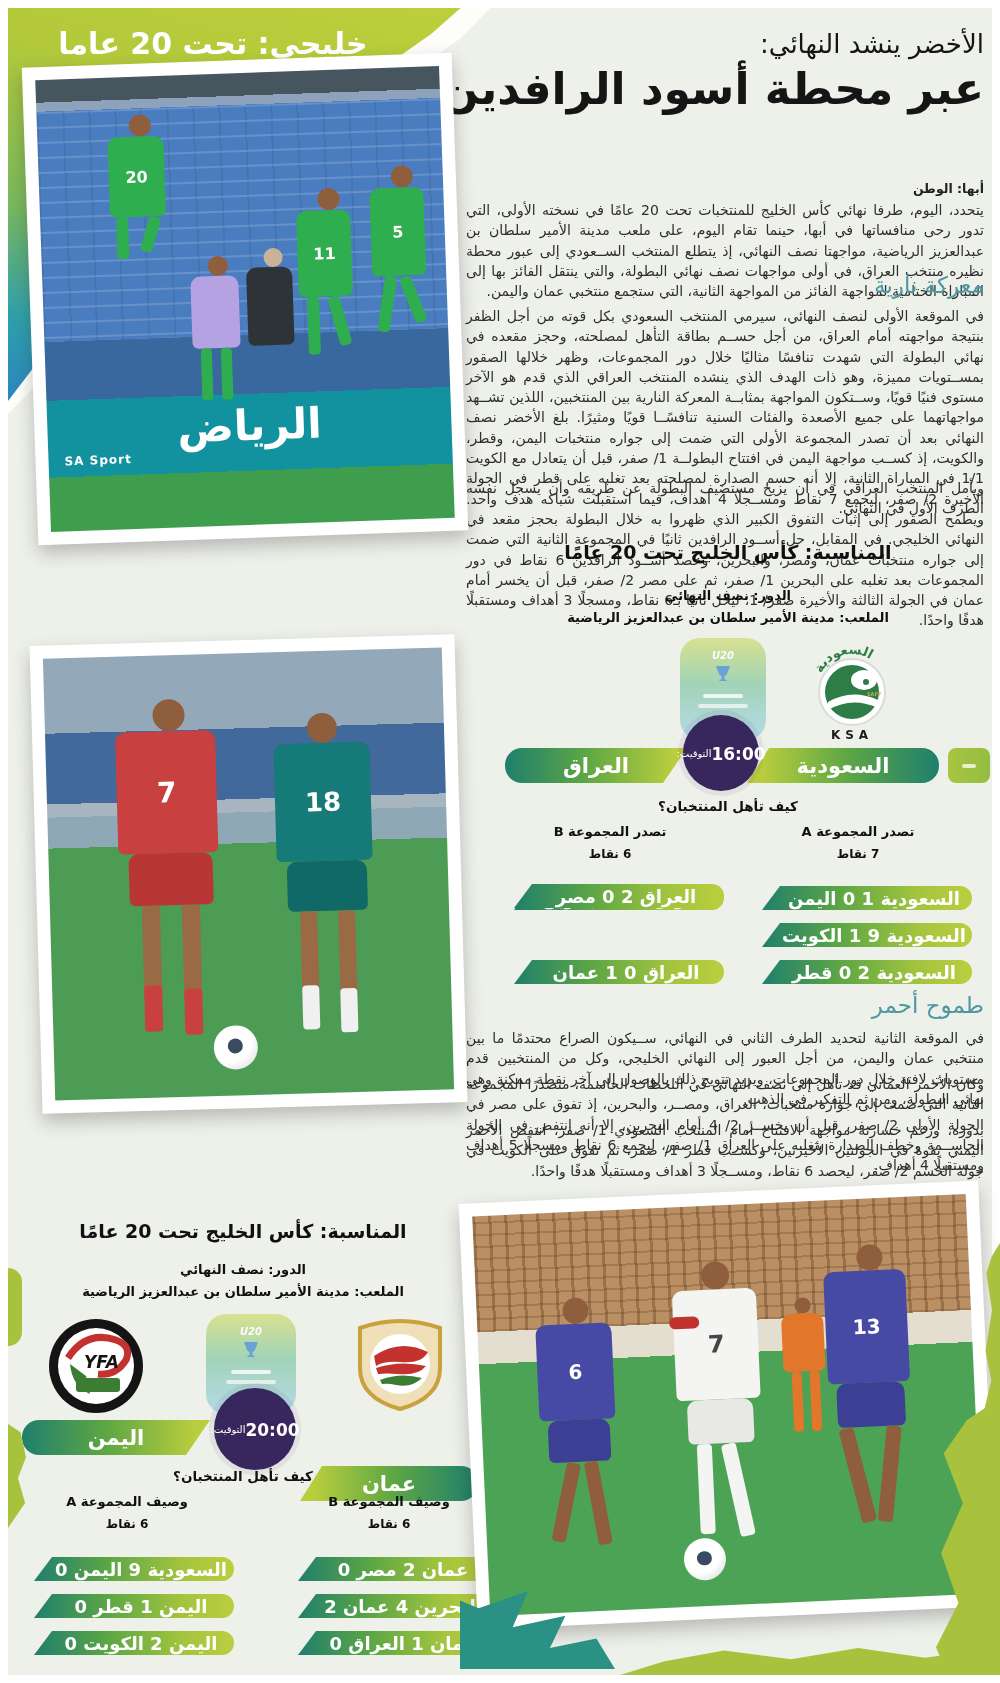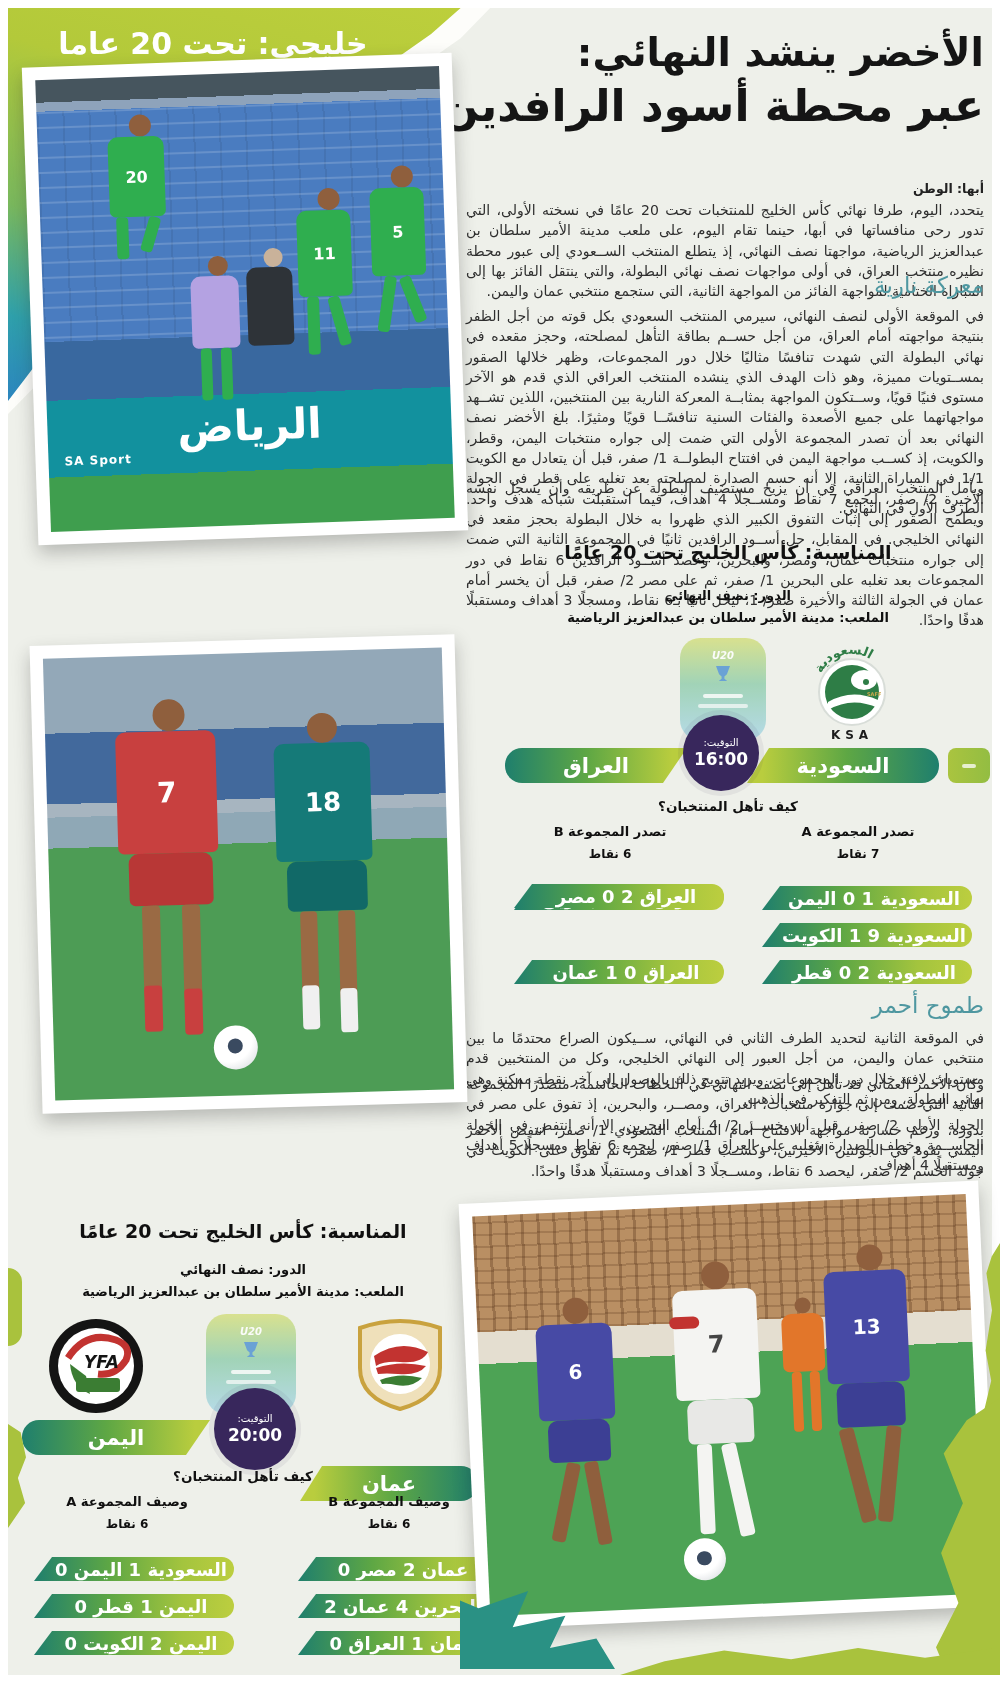--- a/index.html
+++ b/index.html
@@ -22,21 +22,21 @@
     box-shadow:0 3px 8px rgba(0,0,0,.25);display:flex;flex-direction:column;align-items:center;color:#fff;}
   .badge .u20{font-size:12px;font-weight:800;font-style:italic;margin-top:9px;letter-spacing:1px;}
   .badge .trophy{width:16px;height:15px;background:#1b6fc0;margin-top:3px;
     clip-path:polygon(0 0,100% 0,78% 55%,60% 70%,60% 85%,80% 100%,20% 100%,40% 85%,40% 70%,22% 55%);}
   .badge .org{font-size:5px;letter-spacing:1px;margin-top:4px;opacity:.9;}
   .badge .cupar{font-size:11px;font-weight:800;direction:rtl;margin-top:1px;}
   .badge .cupen{font-size:10.5px;font-weight:800;letter-spacing:.5px;}
   .badge .tiny{width:34px;height:2px;background:rgba(20,40,80,.55);border-radius:1px;margin-top:4px;}
   
   .headline{position:absolute;right:16px;top:28px;text-align:right;color:#151515;direction:rtl;line-height:1.28;}
-  .headline .l1{display:block;font-size:39px;font-weight:700;}
+  .headline .l1{display:block;font-size:26px;font-weight:400;}
   .headline .l2{display:block;font-size:44px;font-weight:800;}
   .byline{position:absolute;right:16px;top:181px;font-size:12.5px;font-weight:800;color:#222;direction:rtl;}
   .par{font-size:14px;line-height:1.45;color:#2e2e2e;text-align:justify;direction:rtl;}
   .h-teal{font-size:23px;color:#4e97a0;direction:rtl;text-align:right;}
   .occasion{font-size:19px;font-weight:800;color:#101010;direction:rtl;text-align:center;}
   .meta{font-size:13px;font-weight:800;color:#101010;direction:rtl;text-align:center;}
   .qualify{font-size:13.5px;font-weight:800;color:#101010;direction:rtl;text-align:center;}
   .grp-title{font-size:13px;font-weight:800;color:#101010;direction:rtl;text-align:center;}
   .grp-pts{font-size:12px;font-weight:800;color:#101010;direction:rtl;text-align:center;}
   
@@ -47,21 +47,21 @@
   .bigpill{position:absolute;height:35px;display:flex;align-items:center;justify-content:center;
     color:#fff;font-weight:800;font-size:21px;direction:rtl;}
   .bp-left{border-radius:17px 0 0 17px;clip-path:polygon(0 0,100% 0,calc(100% - 24px) 100%,0 100%);
     background:linear-gradient(90deg,#1f7f6d,#5ea744 45%,#b9cd3e 92%);}
   .bp-right{border-radius:0 17px 17px 0;clip-path:polygon(22px 0,100% 0,100% 100%,0 100%);
     background:linear-gradient(90deg,#b9cd3e 8%,#5ea744 52%,#1f7f6d 100%);}
   .pillcap{position:absolute;border-radius:8px;background:linear-gradient(90deg,#aac43f,#93bd42);}
   .pillcap::after{content:"";position:absolute;left:50%;top:50%;width:14px;height:4px;margin:-2px 0 0 -7px;
     background:rgba(255,255,255,.75);border-radius:2px;}
   .tcircle{position:absolute;border-radius:50%;background:#38275c;color:#fff;display:flex;
-    flex-direction:column;align-items:center;justify-content:center;z-index:5;
+    flex-direction:row;align-items:center;justify-content:center;z-index:5;
     box-shadow:0 0 0 5px rgba(56,39,92,.07);}
   .tcircle .tl{font-size:10px;direction:rtl;}
   .tcircle .tv{font-size:17px;font-weight:800;margin-top:1px;}
   
   .pol{position:absolute;background:#fff;box-shadow:0 8px 18px rgba(40,40,40,.28);padding:13px;}
   .pimg{position:relative;overflow:hidden;}
   .pimg1{width:404px;height:452px;
     background:linear-gradient(180deg,#46555e 0 5%,#8ea3bb 5% 7%,#4a7cc0 7% 58%,#39689f 58% 71%,#12919e 71% 88%,#3f9e4e 88% 100%);}
   .seats{position:absolute;left:0;top:7%;width:100%;height:51%;
     background:repeating-linear-gradient(180deg,rgba(255,255,255,.16) 0 2px,rgba(0,0,0,0) 2px 15px),
@@ -284,21 +284,21 @@
   </div>
 
   <div class="abs qualify" style="left:10px;top:1468px;width:466px;">كيف تأهل المنتخبان؟</div>
   <div class="abs grp-title" style="left:298px;top:1494px;width:182px;">وصيف المجموعة B</div>
   <div class="abs grp-pts" style="left:298px;top:1517px;width:182px;">6 نقاط</div>
   <div class="spill" style="left:298px;top:1542px;width:182px;">عمان 2 مصر 0</div>
   <div class="spill" style="left:298px;top:1579px;width:182px;">البحرين 4 عمان 2</div>
   <div class="spill" style="left:298px;top:1616px;width:182px;">عمان 1 العراق 0</div>
   <div class="abs grp-title" style="left:34px;top:1494px;width:186px;">وصيف المجموعة A</div>
   <div class="abs grp-pts" style="left:34px;top:1517px;width:186px;">6 نقاط</div>
-  <div class="spill" style="left:34px;top:1542px;width:186px;">السعودية 1 اليمن 0</div>
+  <div class="spill" style="left:34px;top:1542px;width:186px;">السعودية 9 اليمن 0</div>
   <div class="spill" style="left:34px;top:1579px;width:186px;">اليمن 1 قطر 0</div>
   <div class="spill" style="left:34px;top:1616px;width:186px;">اليمن 2 الكويت 0</div>
 
   <div class="pol" style="left:468px;top:1192px;transform:rotate(-2.6deg);">
     <div class="pimg pimg3">
       <div class="fence"></div>
       <div>
         <div class="hd" style="left:318px;top:96px;width:16px;height:16px;"></div>
         <div class="bd" style="left:304px;top:112px;width:42px;height:58px;background:#e2762a;"></div>
         <div class="leg" style="left:312px;top:170px;width:10px;height:60px;background:#e2762a;"></div>

